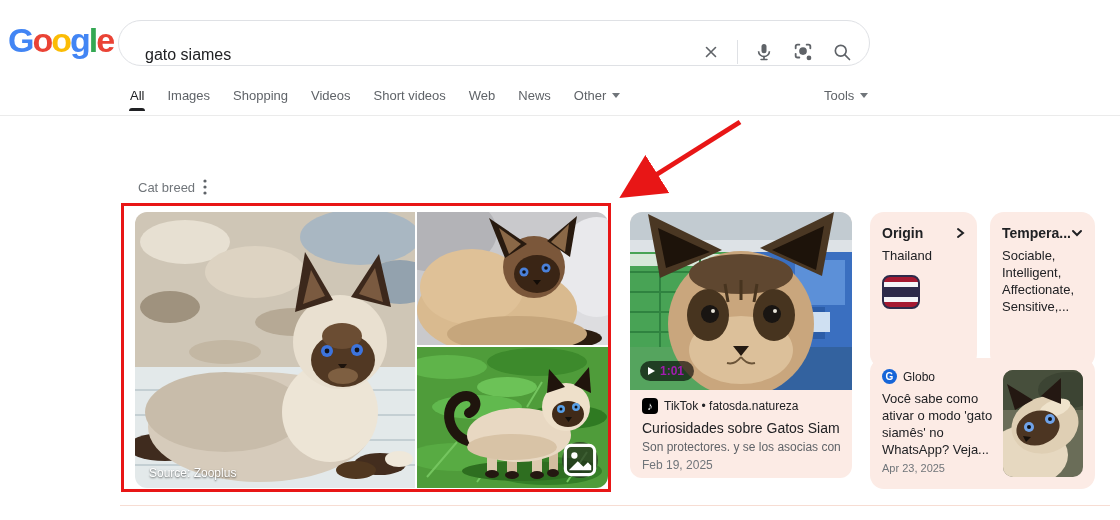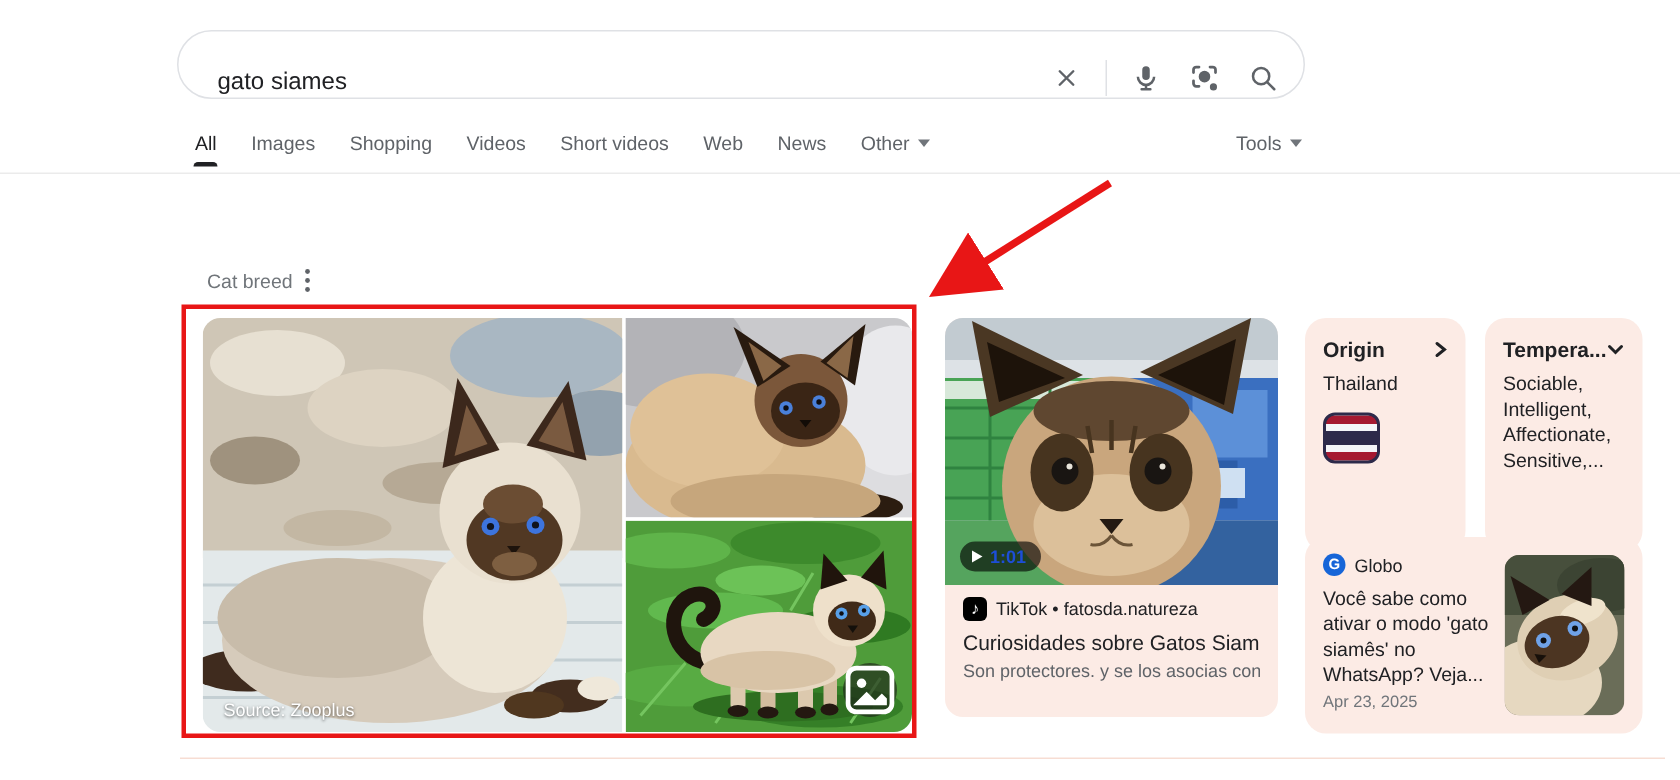--- a/index.html
+++ b/index.html
@@ -50,21 +50,21 @@
   }
 
   
   .red-box { position:absolute; left:121px; top:203px; width:490px; height:289px; border:3px solid #e81616; z-index:6; pointer-events:none; }
   .red-arrow { position:absolute; left:600px; top:110px; z-index:6; pointer-events:none; }
 
   
   .video-card { position:absolute; left:630px; top:212px; width:222px; height:266px; background:#fcebe5; border-radius:12px; overflow:hidden; cursor:pointer; }
   .video-thumb { position:relative; width:222px; height:178px; }
   .video-thumb svg { display:block; width:100%; height:100%; }
-  .badge { position:absolute; left:10px; bottom:9px; background:rgba(0,0,0,.62); color:#1d4ed8; border-radius:12px; padding:3px 10px 3px 8px; font-size:12px; font-weight:700; display:flex; align-items:center; gap:5px; }
+  .badge { position:absolute; left:10px; bottom:9px; background:rgba(0,0,0,.62); color:#a21caf; border-radius:12px; padding:3px 10px 3px 8px; font-size:12px; font-weight:700; display:flex; align-items:center; gap:5px; }
   .play-tri { width:0; height:0; border-left:7px solid #fff; border-top:4px solid transparent; border-bottom:4px solid transparent; }
   .video-meta { padding:8px 12px 0 12px; }
   .src-row { display:flex; align-items:center; gap:6px; font-size:12px; color:#202124; }
   .tiktok-icon { width:16px; height:16px; background:#000; border-radius:4px; color:#fff; font-size:11px; display:flex; align-items:center; justify-content:center; }
   .video-title { font-size:14px; color:#202124; margin-top:6px; white-space:nowrap; overflow:hidden; }
   .video-desc { font-size:12px; color:#5f6368; margin-top:4px; white-space:nowrap; overflow:hidden; }
   .video-date { font-size:12px; color:#70757a; margin-top:4px; }
 
   
   .fact-card { position:absolute; top:212px; height:156px; background:#fcebe5; border-radius:14px; padding:13px 12px; cursor:pointer; }
@@ -87,20 +87,23 @@
   .news-img { width:80px; height:107px; border-radius:10px; overflow:hidden; align-self:center; flex:none; }
   .news-img svg { display:block; width:100%; height:100%; }
 
   .bottom-divider { position:absolute; left:120px; top:505px; width:990px; height:1px; background:#f7ddd3; }
 </style>
 </head>
 <body>
 
 <div class="page">
 
+  <div class="logo">
+    <span style="color: rgb(66, 133, 244);">G</span><span style="color: rgb(234, 67, 53);">o</span><span style="color: rgb(251, 188, 5);">o</span><span style="color: rgb(66, 133, 244);">g</span><span style="color: rgb(52, 168, 83);">l</span><span style="color: rgb(234, 67, 53);">e</span>
+  </div>
 
   <div class="search-pill">
     <input class="search-input" type="text" value="gato siames" style="">
     <div class="search-icons">
       <div class="icon-btn">
         <svg width="18" height="18" viewBox="0 0 20 20">
             <path d="M5,5 L15,15 M15,5 L5,15" stroke="#5f6368" stroke-width="1.8" stroke-linecap="round"></path>
           </svg>
       </div>
       <div class="v-divider"></div>
@@ -326,20 +329,21 @@
     </div>
     <div class="video-meta">
       <div class="src-row">
         <span class="tiktok-icon">
             <span>♪</span>
           </span>
         <span>TikTok • fatosda.natureza</span>
       </div>
       <div class="video-title">Curiosidades sobre Gatos Siamese...</div>
       <div class="video-desc">Son protectores. y se los asocias con la...</div>
+      <div class="video-date">Feb 19, 2025</div>
     </div>
   </div>
 
   <div class="fact-card origin-card">
     <div class="fact-head">
       <span>Origin</span>
       <svg width="10" height="12" viewBox="0 0 10 12" fill="none" stroke="#202124" stroke-width="2" stroke-linecap="round">
           <path d="M3,2 L8,6 L3,10"></path>
         </svg>
     </div>

